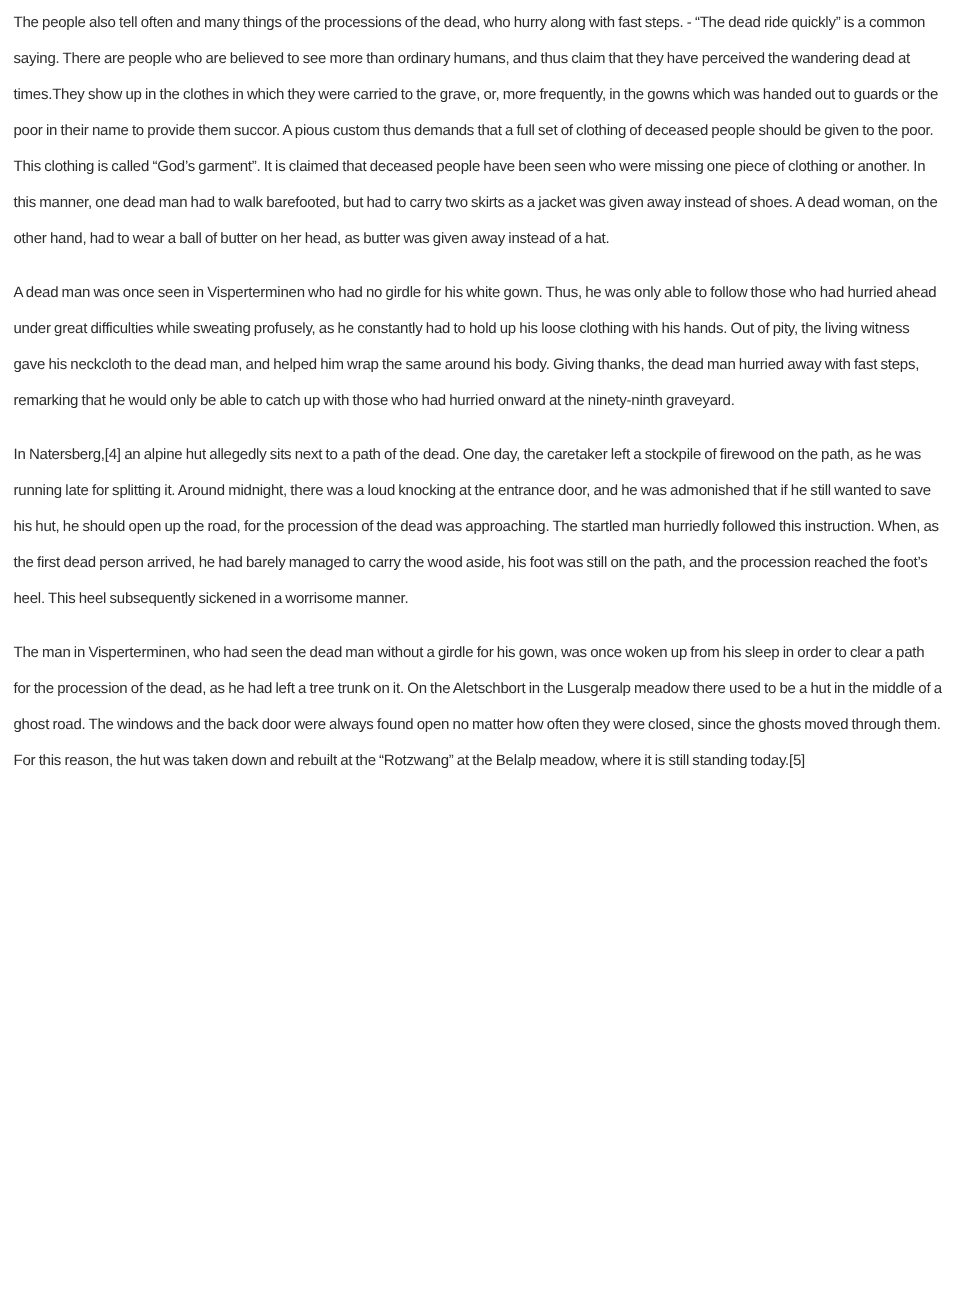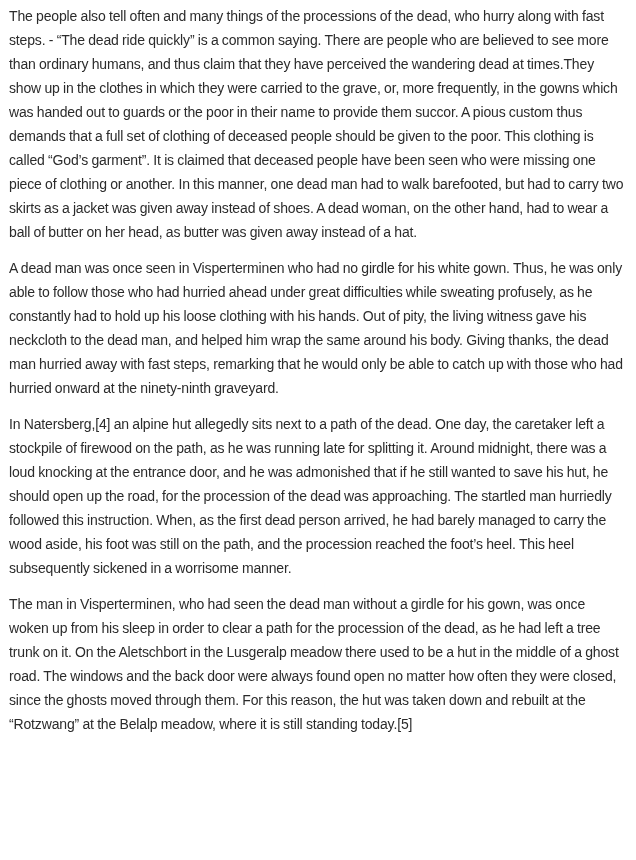--- a/index.html
+++ b/index.html
@@ -4,21 +4,21 @@
 <style>
   html, body { margin: 0; padding: 0; background: #ffffff; }
   body {
     width: 636px; height: 860px; overflow: hidden;
     font-family: "Liberation Sans", sans-serif;
     color: #2b2b2b;
   }
   .doc { padding: 4px 8px 0 9px; }
   .para {
     margin: 0 0 12px 0;
-    font-size: 14px;
+    font-size: 10px;
     line-height: 24px;
     letter-spacing: -0.15px;
     word-spacing: -0.4px;
   }
 </style>
 </head>
 <body>
 
 <div class="doc">
   <p class="para">The people also tell often and many things of the processions of the dead, who hurry along with fast steps. - “The dead ride quickly” is a common saying. There are people who are believed to see more than ordinary humans, and thus claim that they have perceived the wandering dead at times.They show up in the clothes in which they were carried to the grave, or, more frequently, in the gowns which was handed out to guards or the poor in their name to provide them succor. A pious custom thus demands that a full set of clothing of deceased people should be given to the poor. This clothing is called “God’s garment”. It is claimed that deceased people have been seen who were missing one piece of clothing or another. In this manner, one dead man had to walk barefooted, but had to carry two skirts as a jacket was given away instead of shoes. A dead woman, on the other hand, had to wear a ball of butter on her head, as butter was given away instead of a hat.</p>

